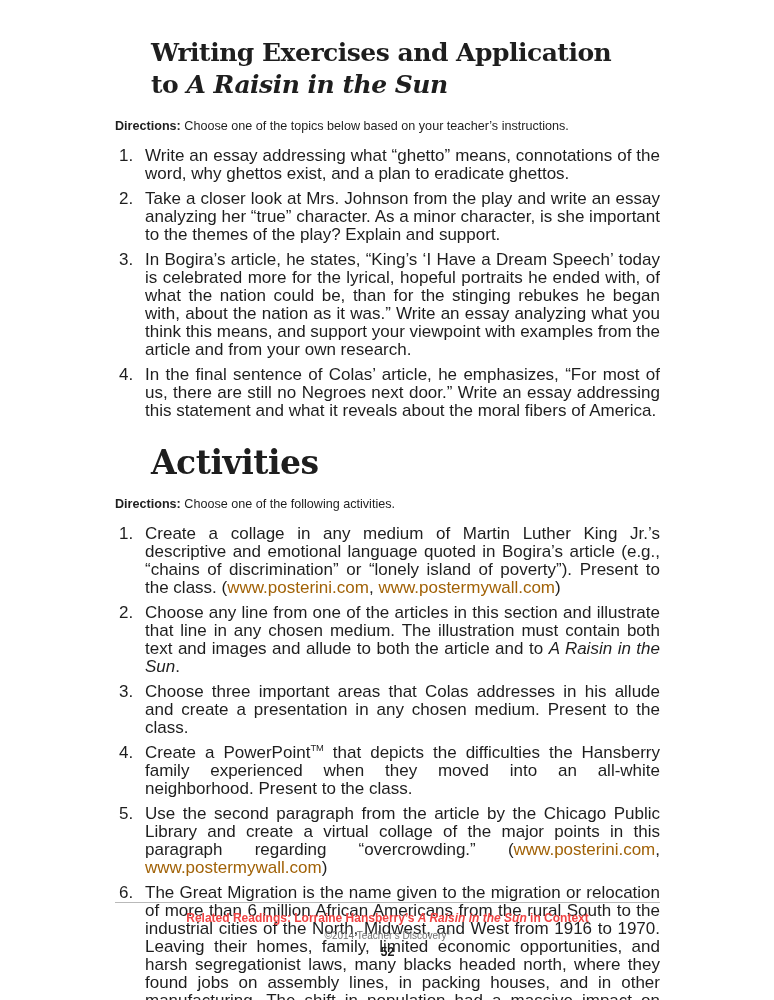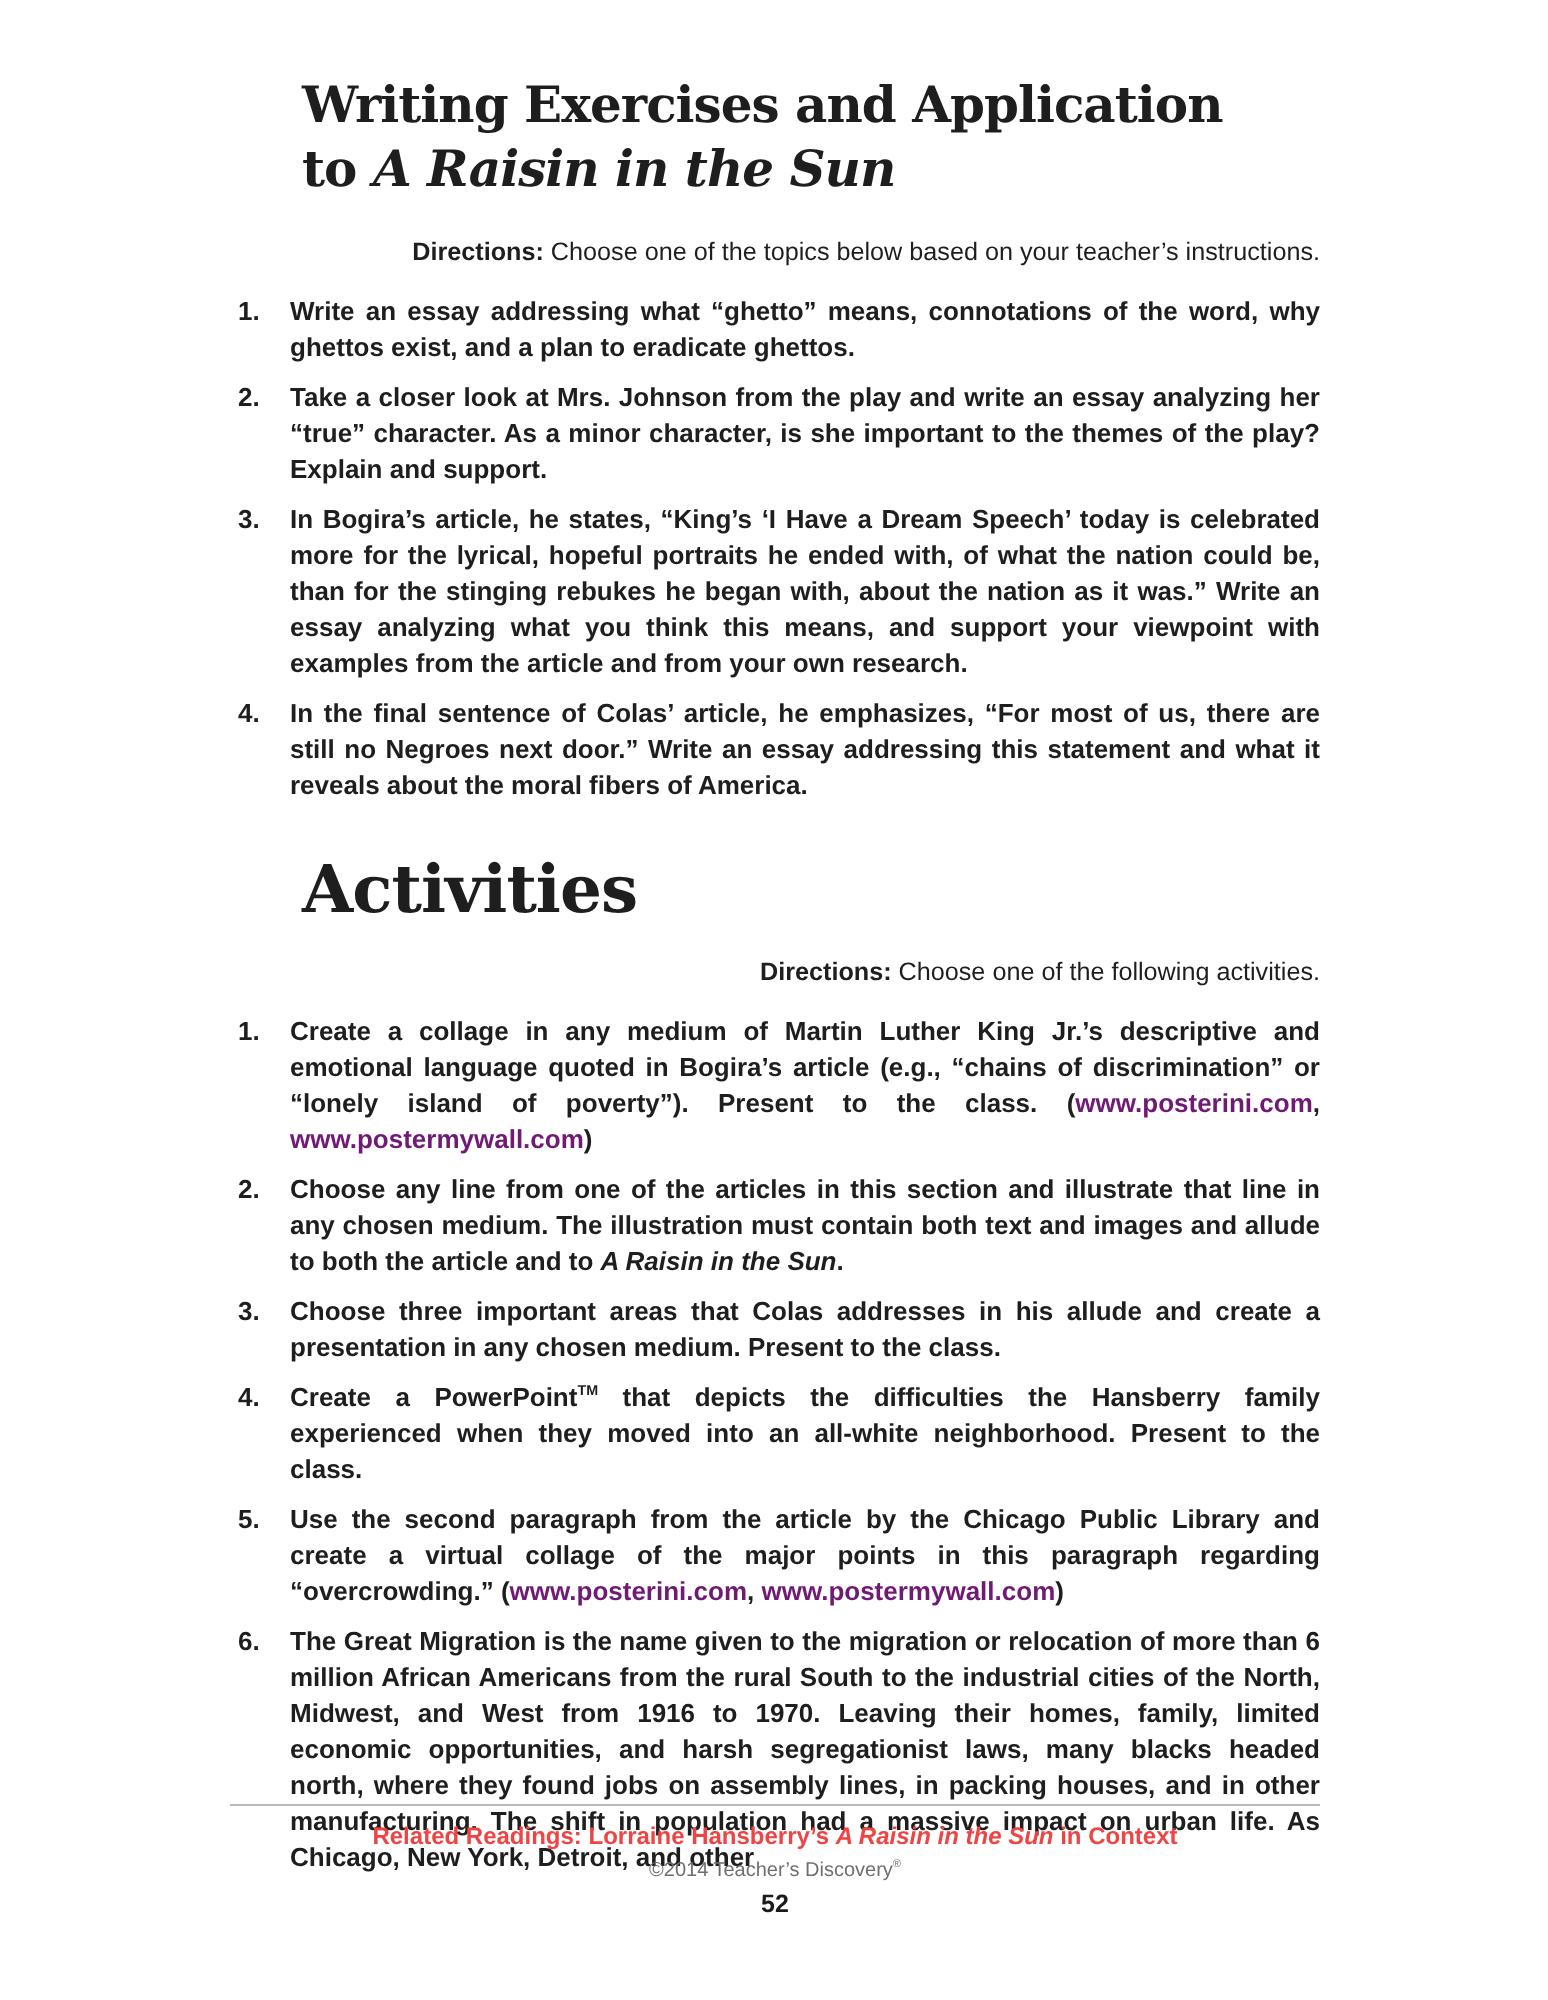--- a/index.html
+++ b/index.html
@@ -23,40 +23,40 @@
     letter-spacing:-0.5px; padding:1px 0 2px;
   }
   .title-line { display:block; }
   h2 {
     font-family:"DejaVu Serif", serif;
     font-weight:700; font-size:33px; line-height:32px;
     letter-spacing:-0.5px; padding:1px 0 2px;
   }
   .activities-block { margin-top:26px; }
 
-  .directions { font-size:12.6px; line-height:18px; margin:14px 0 12px;text-align:right; }
+  .directions { font-size:12.6px; line-height:18px; margin:14px 0 12px; }
   .bold { font-weight:700; }
 
   ol.items { list-style:none; counter-reset:item; }
   ol.items > li {
     counter-increment:item;
     position:relative;
     padding-left:30px;
     margin-bottom:7px;
-    font-size:13px; line-height:18px;
+    font-size:17px; line-height:18px;
     text-align:justify;
-    -webkit-hyphens:auto; hyphens:auto;font-weight:bold;
+    -webkit-hyphens:auto; hyphens:auto;
   }
   ol.items > li::before {
     content: counter(item) ".";
     position:absolute; left:4px; top:0;
   }
 
   .italic { font-style:italic; }
-  .link { color:#701a75; }
+  .link { color:#a16207; }
   sup { font-size:0.55em; vertical-align:super; line-height:0; }
 
   .footer { position:absolute; left:115px; right:114px; top:902px; text-align:center; }
   .footer-rule { height:0; border-top:1px solid #b9b9b9; margin-bottom:8px; }
   .footer-related { font-size:12px; font-weight:700; line-height:15px; color:#ef4444; }
   .footer-copyright { font-size:10px; color:#6f6f6f; line-height:13px; margin-top:3px; }
   .footer-page { font-size:12.5px; font-weight:700; margin-top:3px; color:#1a1a1a; }
 </style>
 </head>
 <body>

